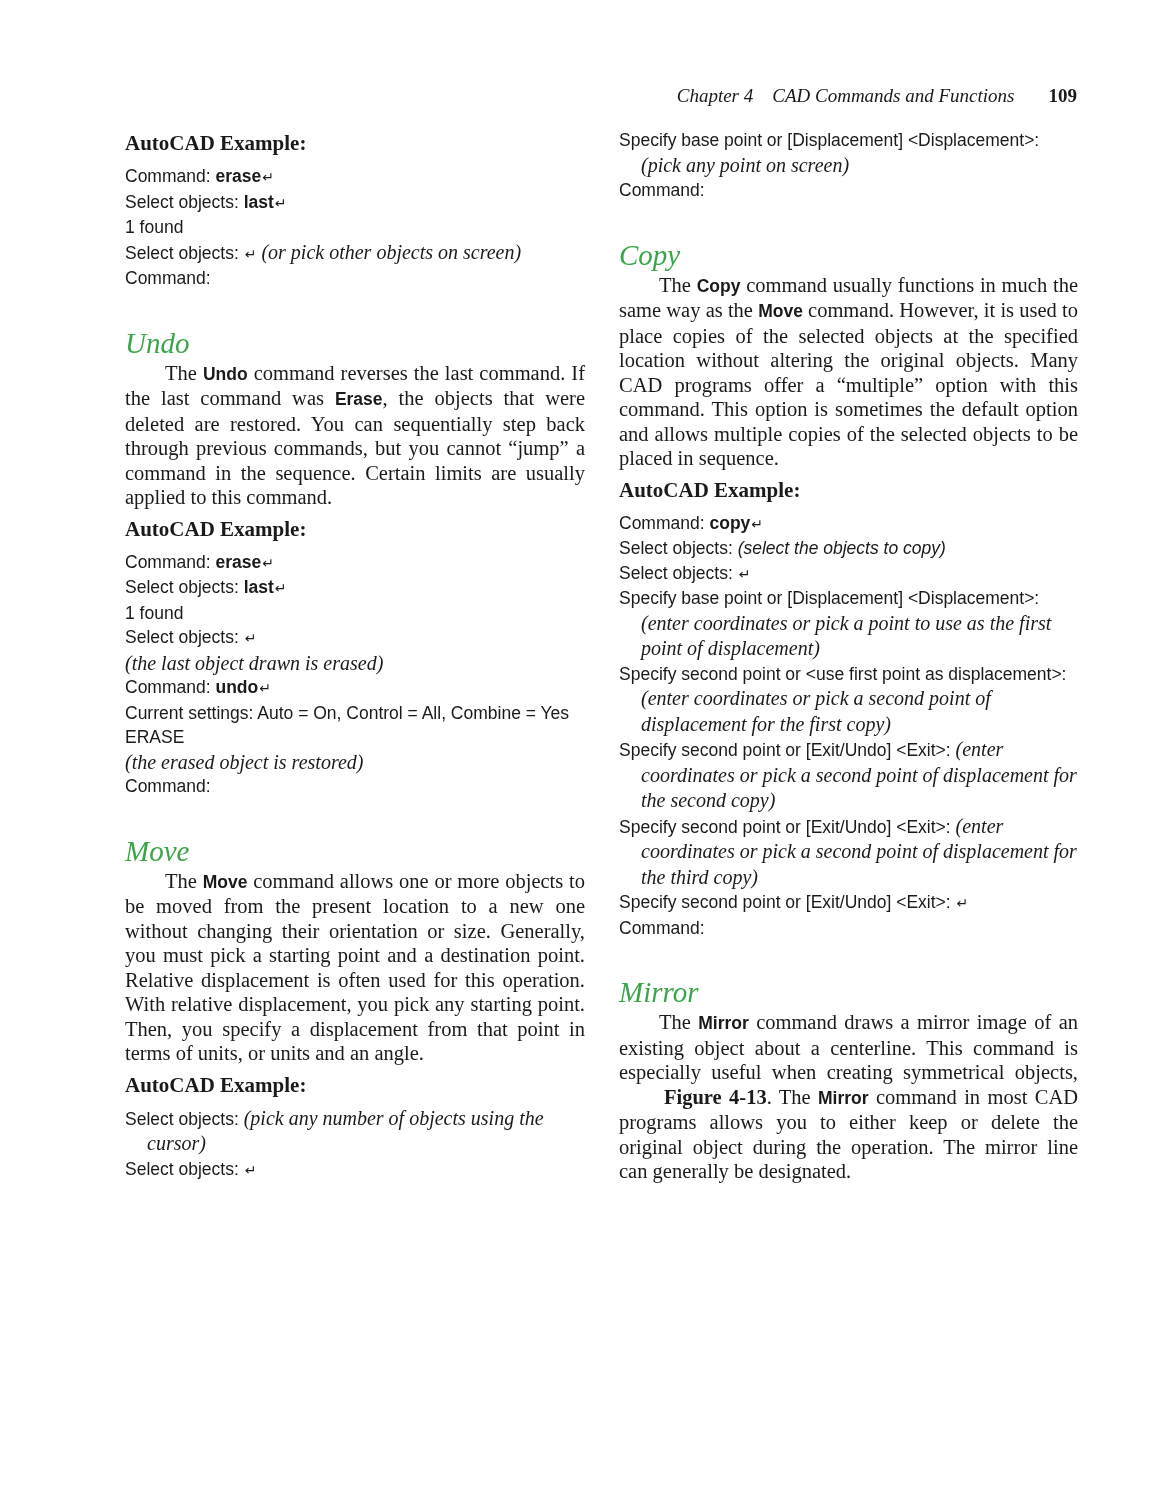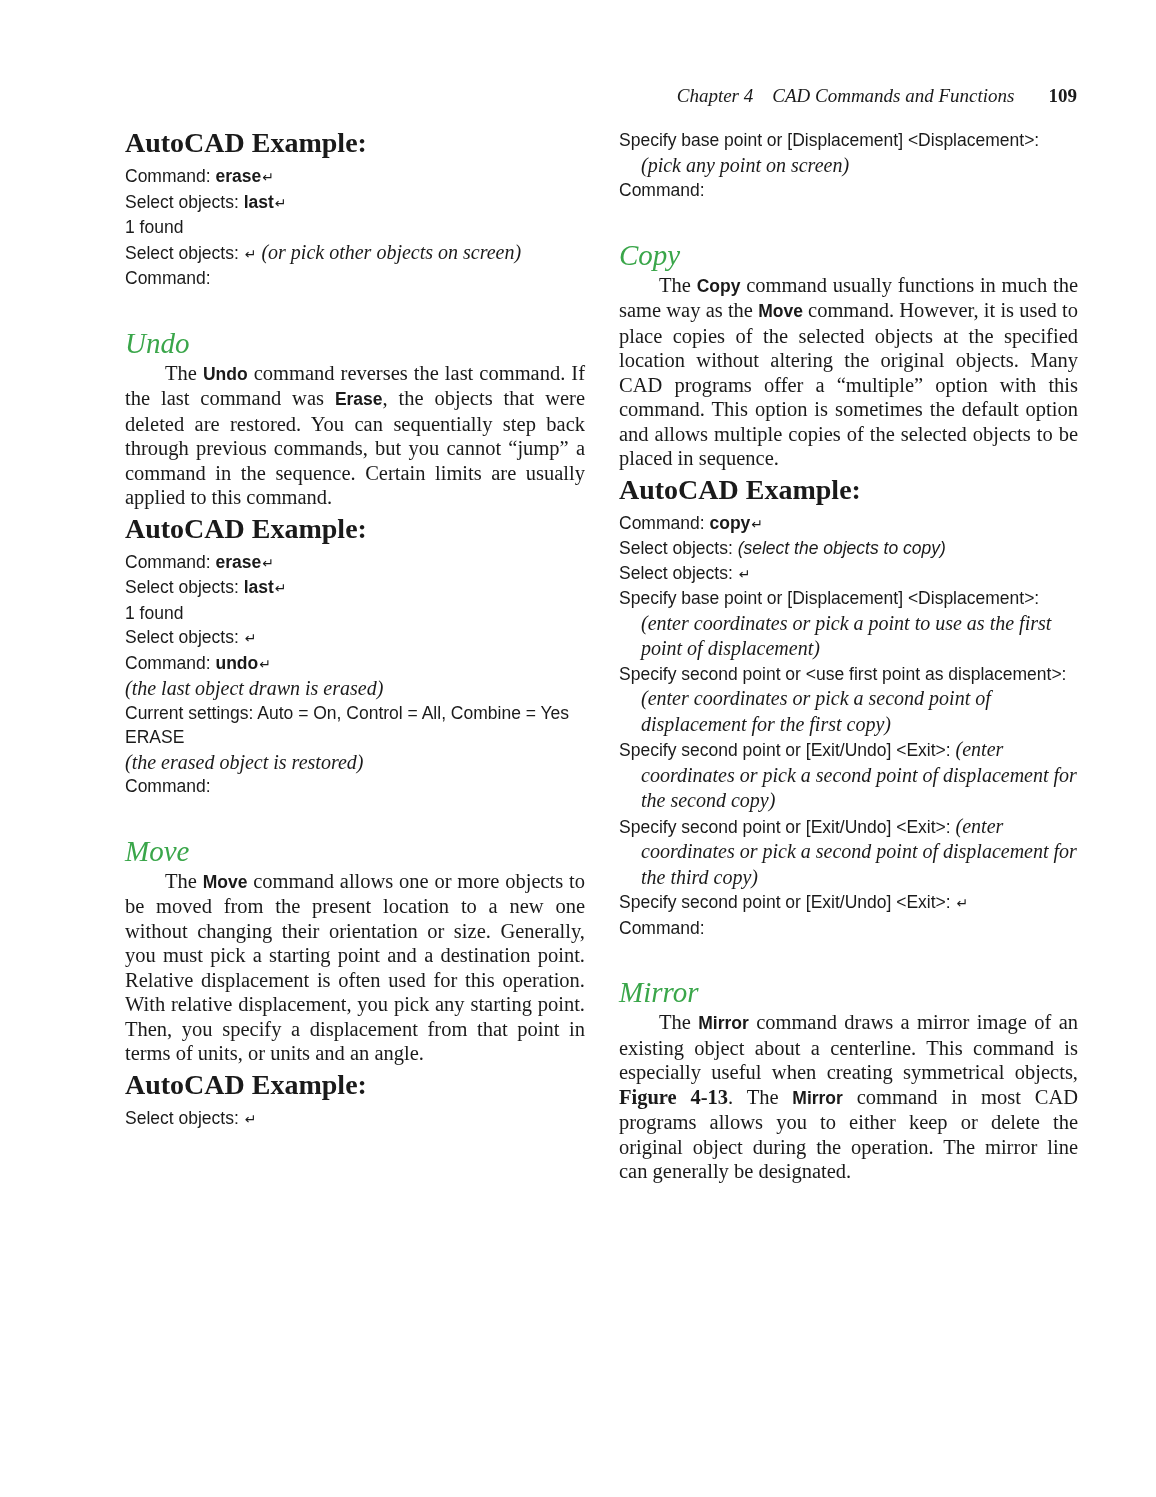--- a/index.html
+++ b/index.html
@@ -11,21 +11,21 @@
     .running-head {
       position: absolute; top: 84px; left: 620px; width: 457px;
       text-align: right; font-size: 19px; line-height: 24px;
     }
     .running-head .chap { font-style: italic; }
     .running-head .pgno { font-weight: bold; margin-left: 34px; margin-top: 12px; }
     .col { position: absolute; top: 128px; width: 460px; }
     .col.left { left: 125px; }
     .col.right { left: 619px; width: 459px; top: 128px; }
 
-    .ex-head { font-weight: bold; font-size: 28px; line-height: 30px; margin: 0 0 6px 0; }
+    .ex-head { font-weight: bold; font-size: 21px; line-height: 30px; margin: 0 0 6px 0; }
     .cmd {
       font-family: "Liberation Sans", "DejaVu Sans", sans-serif;
       font-size: 17.5px; line-height: 24.5px;
       padding-left: 22px; text-indent: -22px; margin: 0;
     }
     .cmd b { font-weight: bold; }
     .cmd .note { font-family: "Liberation Serif", "DejaVu Serif", serif; font-style: italic; font-size: 20px; text-align: right; }
     .cmd .note-sans { font-style: italic; }
     .cmd .arrow { font-size: 14px; margin-left: 1px; }
     .cmd.italic-line { font-family: "Liberation Serif", "DejaVu Serif", serif; font-style: italic; font-size: 20px; }
@@ -34,21 +34,21 @@
       color: #3aa64a; font-style: italic; font-size: 29px; line-height: 36px;
       margin: 0; font-weight: normal;
     }
     .para {
       font-size: 20.5px; line-height: 24.5px; text-align: justify; margin: 0;
       text-indent: 40px;
     }
     .para b.cmdname {
       font-family: "Liberation Sans", "DejaVu Sans", sans-serif; font-size: 17.5px; font-weight: bold;
     }
-    .para b.fig { font-weight: bold; }
+    .para b.fig { font-weight: bold; margin-left: 45px; }
   </style>
 </head>
 <body>
 
 <div class="running-head">
   <span class="chap">Chapter 4</span>&nbsp;&nbsp;&nbsp;&nbsp;<span class="chap">CAD Commands and Functions</span><span class="pgno">109</span>
 </div>
 
 <div class="col left">
   <div class="ex-head">AutoCAD Example:</div>
@@ -61,32 +61,33 @@
     </div>
 
   <h2 class="section-title" style="margin-top:34px">Undo</h2>
   <p class="para"><span>The </span><b class="cmdname">Undo</b><span> command reverses the last command. If the last command was </span><b class="cmdname">Erase</b><span>, the objects that were deleted are restored. You can sequentially step back through previous commands, but you cannot “jump” a command in the sequence. Certain limits are usually applied to this command.</span></p>
   <div class="ex-head" style="margin-top:4px">AutoCAD Example:</div>
   <div>
       <p class="cmd"><span>Command: </span><b>erase</b><span class="arrow">↵</span></p>
       <p class="cmd"><span>Select objects: </span><b>last</b><span class="arrow">↵</span></p>
       <p class="cmd"><span>1 found</span></p>
       <p class="cmd"><span>Select objects: </span><span class="arrow">↵</span></p>
+      <p class="cmd italic-line"><span>(the last object drawn is erased)</span></p>
       <p class="cmd"><span>Command: </span><b>undo</b><span class="arrow">↵</span></p>
-      <p class="cmd italic-line"><span>(the last object drawn is erased)</span></p>
       <p class="cmd"><span>Current settings: Auto = On, Control = All, Combine = Yes</span></p>
       <p class="cmd"><span>ERASE</span></p>
       <p class="cmd italic-line"><span>(the erased object is restored)</span></p>
       <p class="cmd"><span>Command:</span></p>
     </div>
 
   <h2 class="section-title" style="margin-top:34px">Move</h2>
   <p class="para"><span>The </span><b class="cmdname">Move</b><span> command allows one or more objects to be moved from the present location to a new one without changing their orientation or size. Generally, you must pick a starting point and a destination point. Relative displacement is often used for this operation. With relative displacement, you pick any starting point. Then, you specify a displacement from that point in terms of units, or units and an angle.</span></p>
   <div class="ex-head" style="margin-top:4px">AutoCAD Example:</div>
   <div>
+      <p class="cmd"><span>Select objects: </span><span class="note">(pick any number of objects using the cursor)</span></p>
       <p class="cmd"><span>Select objects: </span><span class="arrow">↵</span></p>
     </div>
 </div>
 
 <div class="col right">
   <div>
       <p class="cmd"><span>Specify base point or [Displacement] &lt;Displacement&gt;: </span><span class="note">(pick any point on screen)</span></p>
       <p class="cmd"><span>Command:</span></p>
     </div>
 

